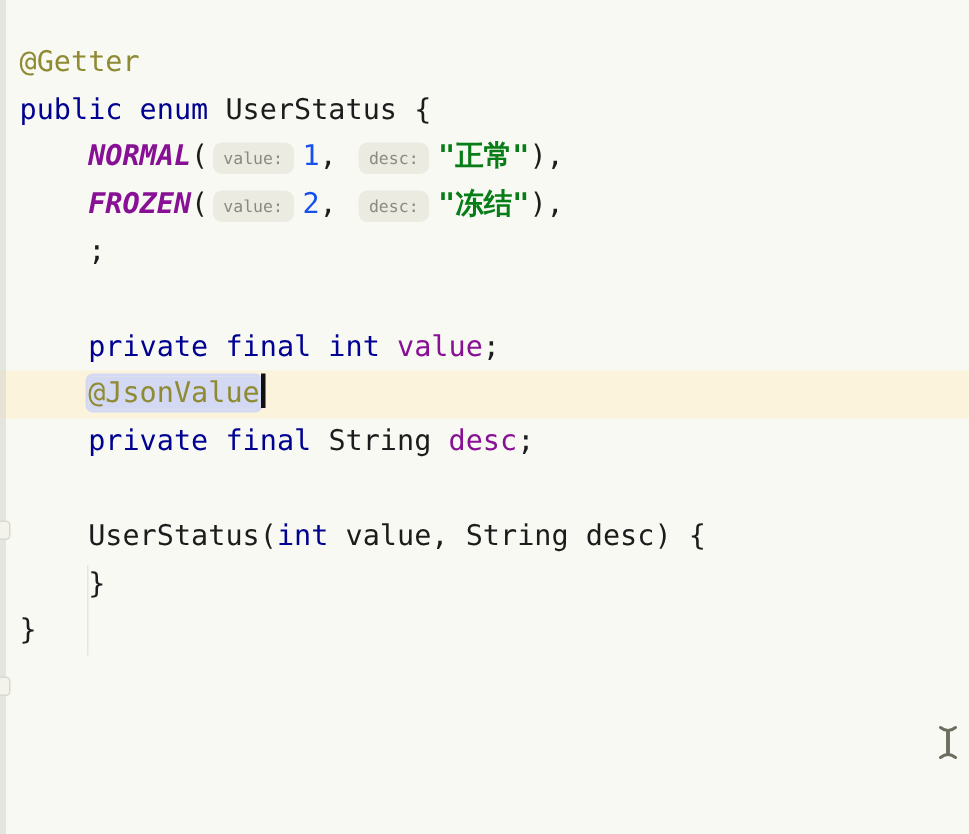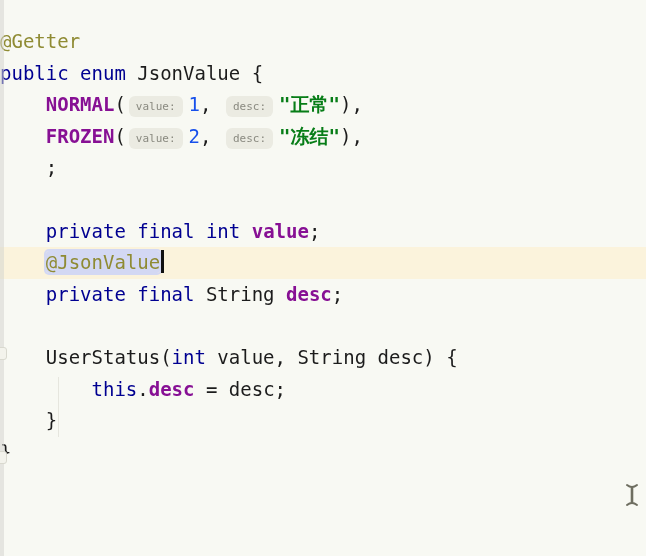--- a/index.html
+++ b/index.html
@@ -19,28 +19,29 @@
     padding-top:26px;
   }
   .left-border{
     position:absolute;left:0;top:0;width:4px;height:556px;
     background:var(--border);opacity:.55;
   }
   .code-line{
     height:31.6px;line-height:31.6px;
     white-space:pre;
     font-size:19px;
+    padding-left:13px;
     color:var(--fg);
   }
   .code-line.current{background:var(--line-hl);}
   .tok-plain{color:var(--fg);}
   .tok-kw{color:var(--kw);font-weight:400;}
   .tok-ann{color:var(--ann);}
-  .tok-enum{color:var(--field);font-weight:700;}
-  .tok-field{color:var(--field);font-weight:700;}
+  .tok-enum{color:var(--field);font-weight:700;font-style:italic;}
+  .tok-field{color:var(--field);font-weight:400;}
   .tok-num{color:var(--num);}
   .tok-str{color:var(--str);font-weight:700;}
   .tok-hint{
     display:inline-block;
     font-size:11px;line-height:21px;
     background:var(--chip-bg);color:var(--chip-fg);
     border-radius:6px;padding:0 7px;
     margin:0 6px 0 3px;
     vertical-align:1px;
   }
@@ -69,31 +70,30 @@
     color:#6E6E60;
   }
 </style>
 </head>
 <body>
 
 <div class="editor">
   <div class="left-border"></div>
   <div id="code-area">
       <div class="code-line"><span class="tok-ann">@Getter</span></div>
-      <div class="code-line"><span class="tok-kw">public enum</span><span class="tok-plain"> JsonValue {</span></div>
+      <div class="code-line"><span class="tok-kw">public enum</span><span class="tok-plain"> UserStatus {</span></div>
       <div class="code-line"><span class="tok-plain">    </span><span class="tok-enum">NORMAL</span><span class="tok-plain">(</span><span class="tok-hint">value:</span><span class="tok-num">1</span><span class="tok-plain">, </span><span class="tok-hint">desc:</span><span class="tok-str">"正常"</span><span class="tok-plain">),</span></div>
       <div class="code-line"><span class="tok-plain">    </span><span class="tok-enum">FROZEN</span><span class="tok-plain">(</span><span class="tok-hint">value:</span><span class="tok-num">2</span><span class="tok-plain">, </span><span class="tok-hint">desc:</span><span class="tok-str">"冻结"</span><span class="tok-plain">),</span></div>
       <div class="code-line"><span class="tok-plain">    ;</span></div>
       <div class="code-line"><span class="tok-plain">    </span></div>
       <div class="code-line"><span class="tok-plain">    </span><span class="tok-kw">private final int</span><span class="tok-plain"> </span><span class="tok-field">value</span><span class="tok-plain">;</span></div>
       <div class="code-line current"><span class="tok-plain">    </span><span class="tok-ann selected">@JsonValue</span><span class="caret"></span></div>
       <div class="code-line"><span class="tok-plain">    </span><span class="tok-kw">private final</span><span class="tok-plain"> String </span><span class="tok-field">desc</span><span class="tok-plain">;</span></div>
       <div class="code-line"></div>
       <div class="code-line"><span class="tok-plain">    UserStatus(</span><span class="tok-kw">int</span><span class="tok-plain"> value, String desc) {</span></div>
-      <div class="code-line"><span class="tok-plain">        </span><span class="tok-kw">this</span><span class="tok-plain">.</span><span class="tok-field">desc</span><span class="tok-plain"> = desc;</span></div>
       <div class="code-line"><span class="tok-plain">    }</span></div>
       <div class="code-line"><span class="tok-plain">}</span></div>
     </div>
   <div class="fold-marker fold-top"></div>
   <div class="fold-marker fold-bottom"></div>
   <div class="indent-guide"></div>
   <svg class="ibeam" viewBox="0 0 14 24">
     <path d="M2 2 Q4.5 4 7 4 Q9.5 4 12 2" fill="none" stroke="currentColor" stroke-width="2" stroke-linecap="round"></path>
     <line x1="7" y1="3.5" x2="7" y2="20.5" stroke="currentColor" stroke-width="2.6"></line>
     <path d="M2 22 Q4.5 20 7 20 Q9.5 20 12 22" fill="none" stroke="currentColor" stroke-width="2" stroke-linecap="round"></path>

